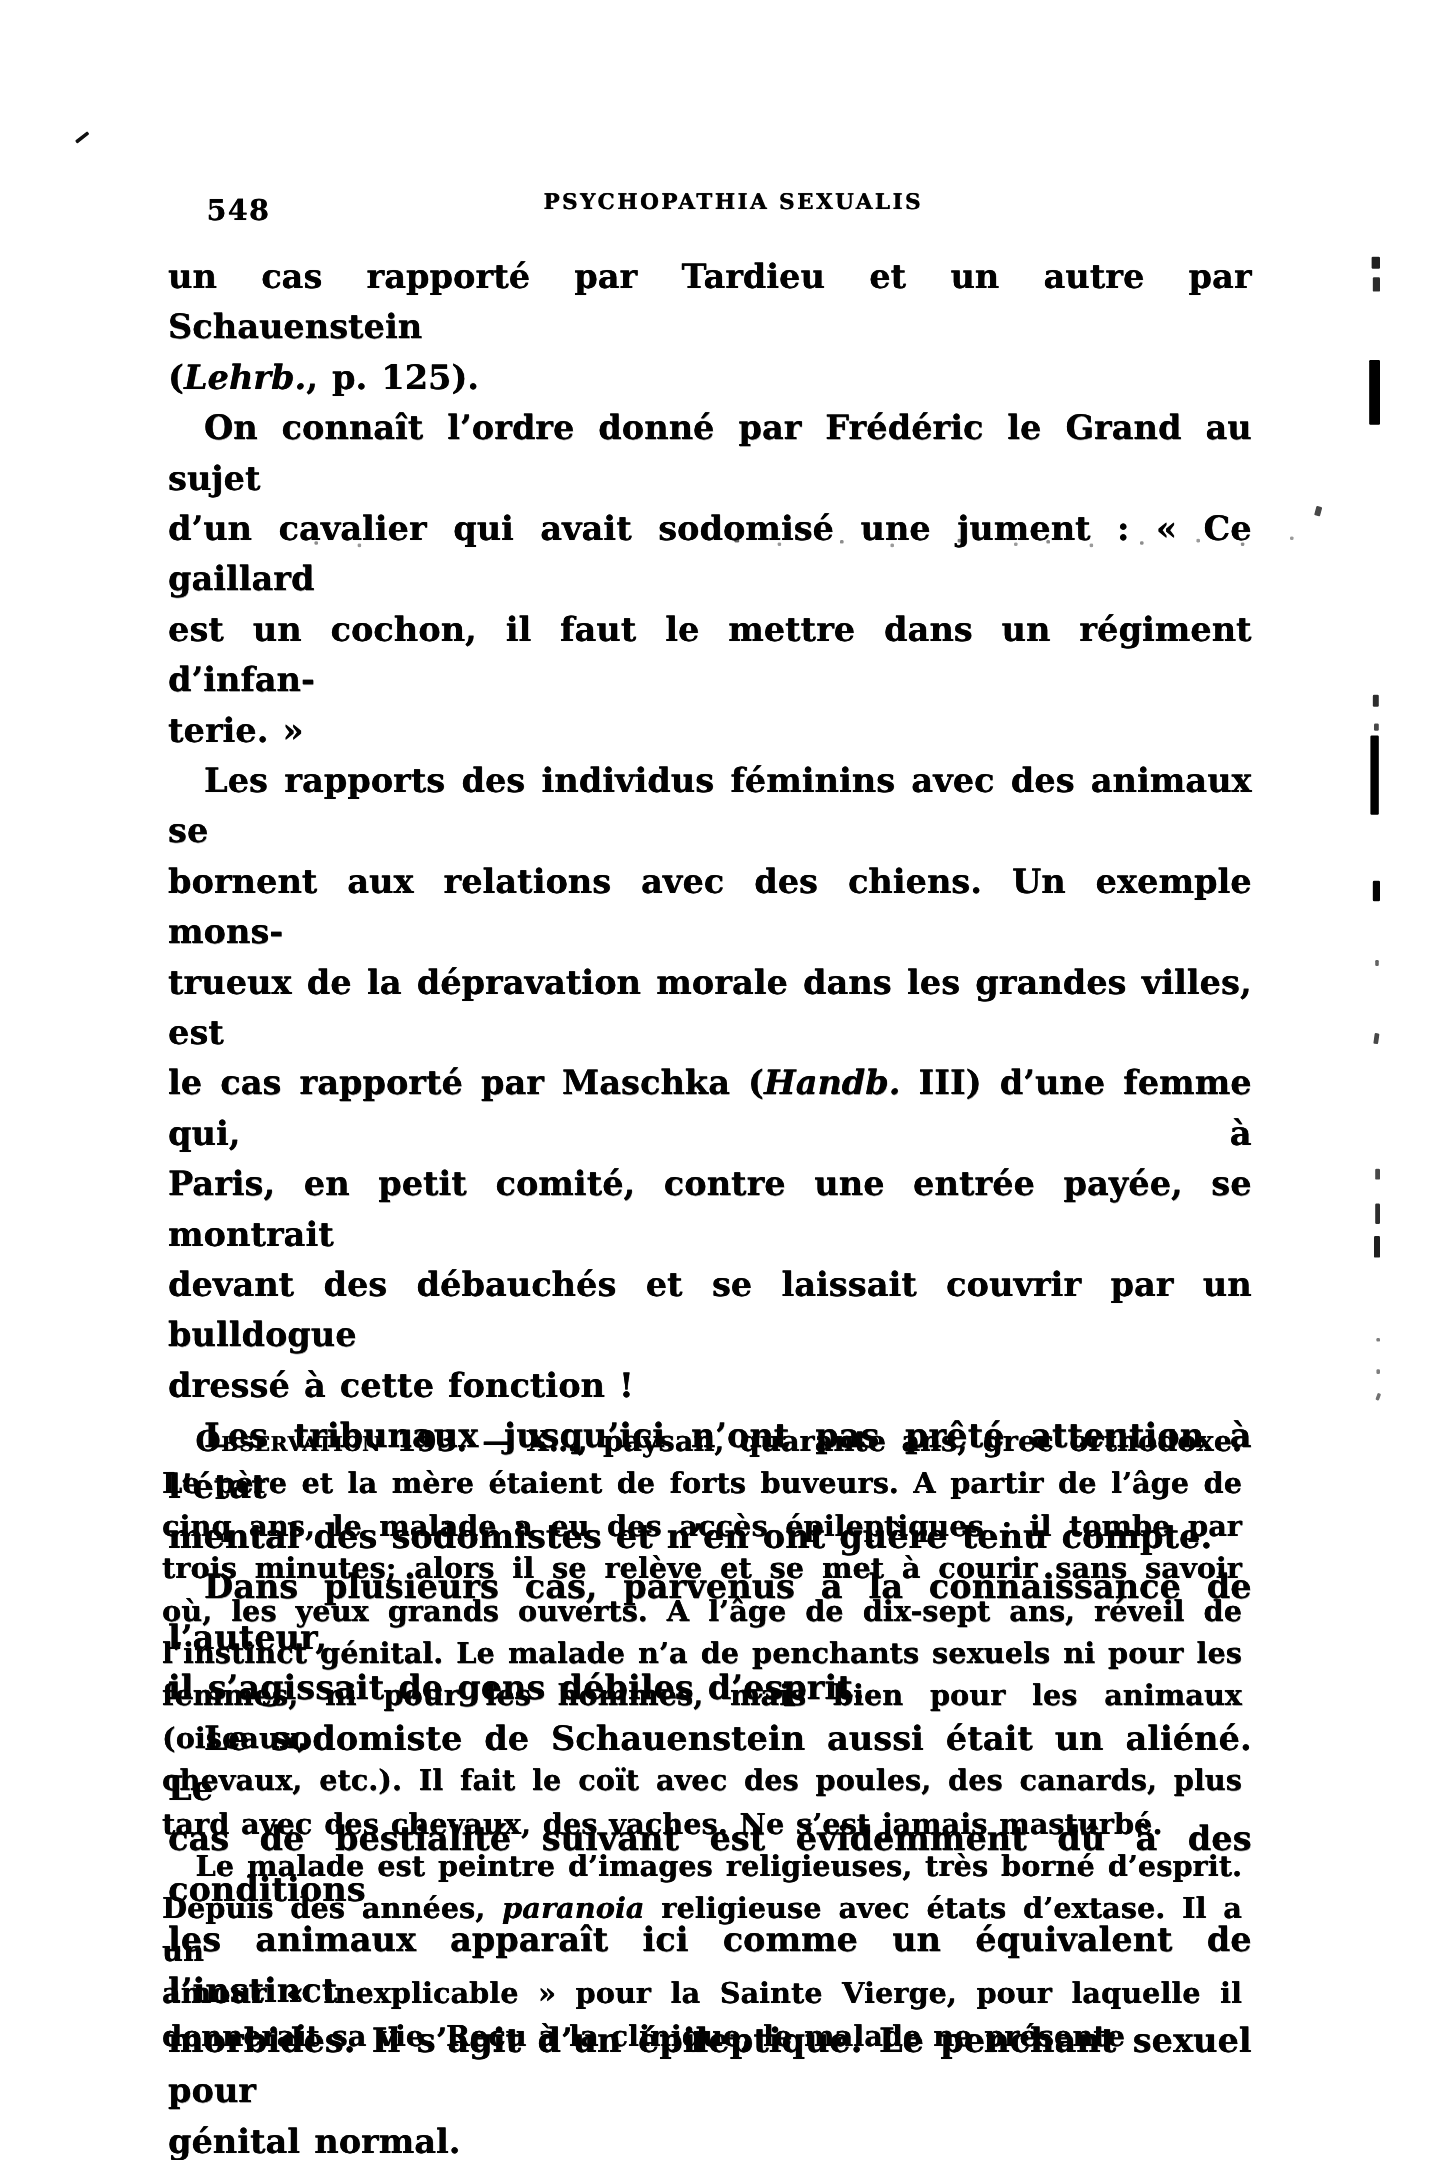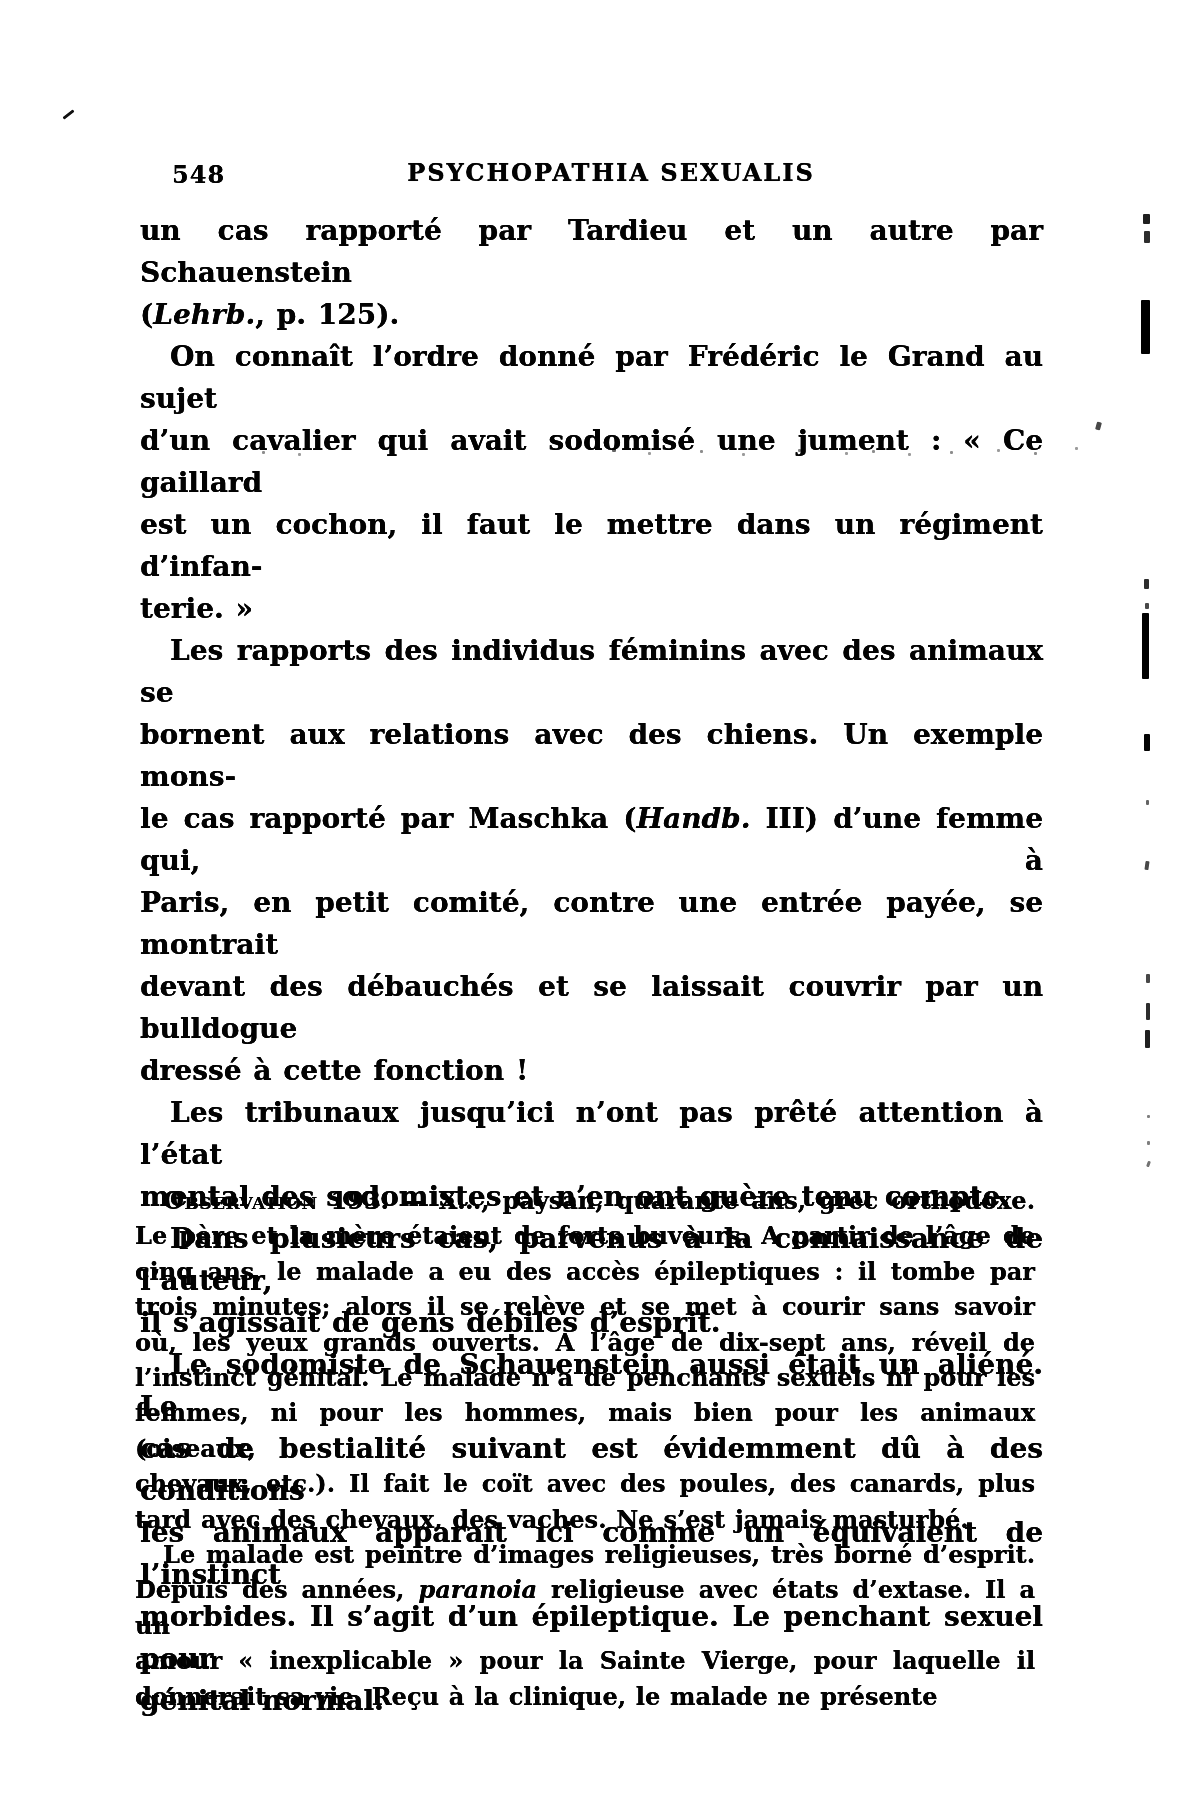--- a/index.html
+++ b/index.html
@@ -8,21 +8,21 @@
     font-family:"DejaVu Serif", serif;color:#0b0b0b;overflow:hidden;
   }
   .sheet{position:absolute;inset:0;background:#fff;filter:contrast(1.08);margin-top:34px;}
   
   .pageno{
     position:absolute;left:172px;top:126px;font-size:24px;font-weight:700;
     letter-spacing:1px;text-shadow:0 0 .6px currentColor;
   }
   .runtitle{
     position:absolute;left:611px;top:124px;transform:translateX(-50%);
-    font-size:24px;font-weight:700;letter-spacing:2px;white-space:nowrap;
+    font-size:18px;font-weight:700;letter-spacing:2px;white-space:nowrap;
     text-shadow:0 0 .7px currentColor, .4px .4px 0 rgba(0,0,0,.35);
   }
   
   .textblock{
     position:absolute;font-weight:700;
     text-shadow:0 0 .6px currentColor, .4px .4px 0 rgba(0,0,0,.3);
   }
   #main-text{left:140px;top:176px;width:903px;font-size:28px;line-height:42px;word-spacing:2px;}
   #observation-text{left:135px;top:1149px;width:900px;font-size:24px;line-height:35.4px;word-spacing:1.5px;}
   .tline{text-align:justify;text-align-last:justify;white-space:normal;}
@@ -45,20 +45,21 @@
 
   <div id="main-text" class="textblock">
       <div class="tline">un cas rapporté par Tardieu et un autre par Schauenstein</div>
       <div class="tline end">(<span class="it">Lehrb.</span>, p. 125).</div>
       <div class="tline ind">On connaît l’ordre donné par Frédéric le Grand au sujet</div>
       <div class="tline">d’un cavalier qui avait sodomisé une jument : « Ce gaillard</div>
       <div class="tline">est un cochon, il faut le mettre dans un régiment d’infan-</div>
       <div class="tline end">terie. »</div>
       <div class="tline ind">Les rapports des individus féminins avec des animaux se</div>
       <div class="tline">bornent aux relations avec des chiens. Un exemple mons-</div>
+      <div class="tline">trueux de la dépravation morale dans les grandes villes, est</div>
       <div class="tline">le cas rapporté par Maschka (<span class="it">Handb.</span> III) d’une femme qui, à</div>
       <div class="tline">Paris, en petit comité, contre une entrée payée, se montrait</div>
       <div class="tline">devant des débauchés et se laissait couvrir par un bulldogue</div>
       <div class="tline end">dressé à cette fonction !</div>
       <div class="tline ind">Les tribunaux jusqu’ici n’ont pas prêté attention à l’état</div>
       <div class="tline end">mental des sodomistes et n’en ont guère tenu compte.</div>
       <div class="tline ind">Dans plusieurs cas, parvenus à la connaissance de l’auteur,</div>
       <div class="tline end">il s’agissait de gens débiles d’esprit.</div>
       <div class="tline ind">Le sodomiste de Schauenstein aussi était un aliéné. Le</div>
       <div class="tline">cas de bestialité suivant est évidemment dû à des conditions</div>

